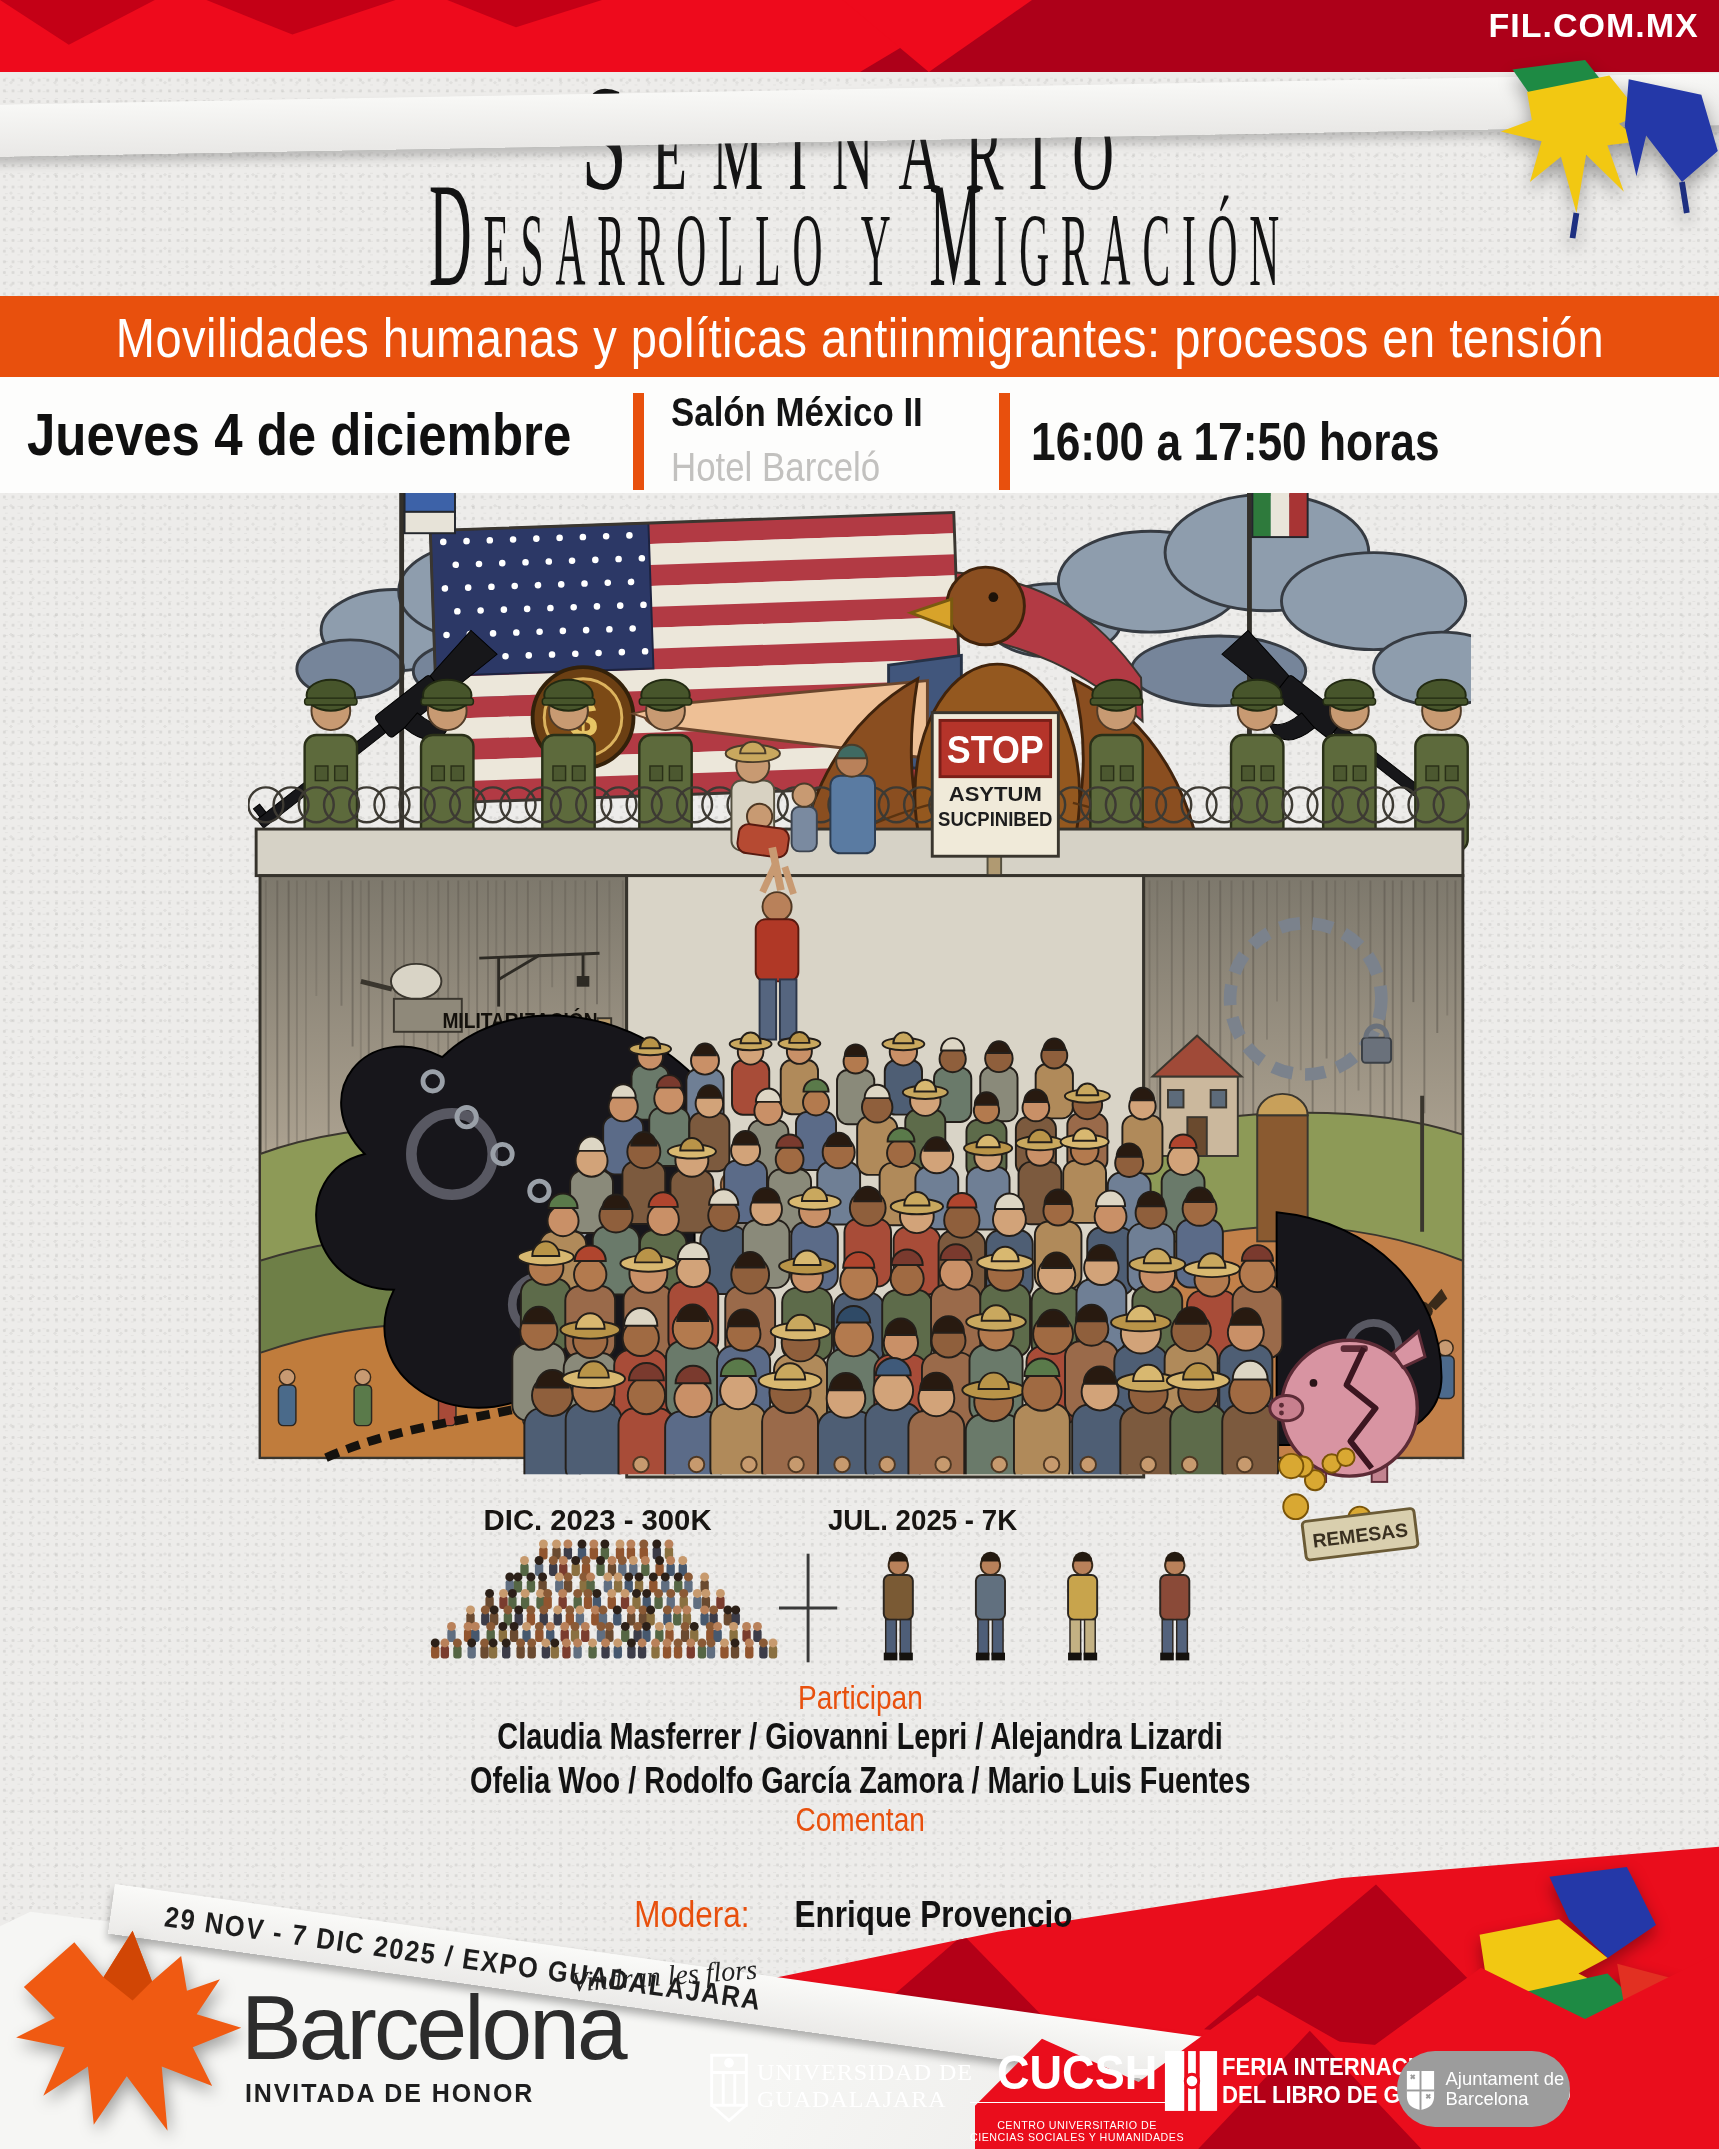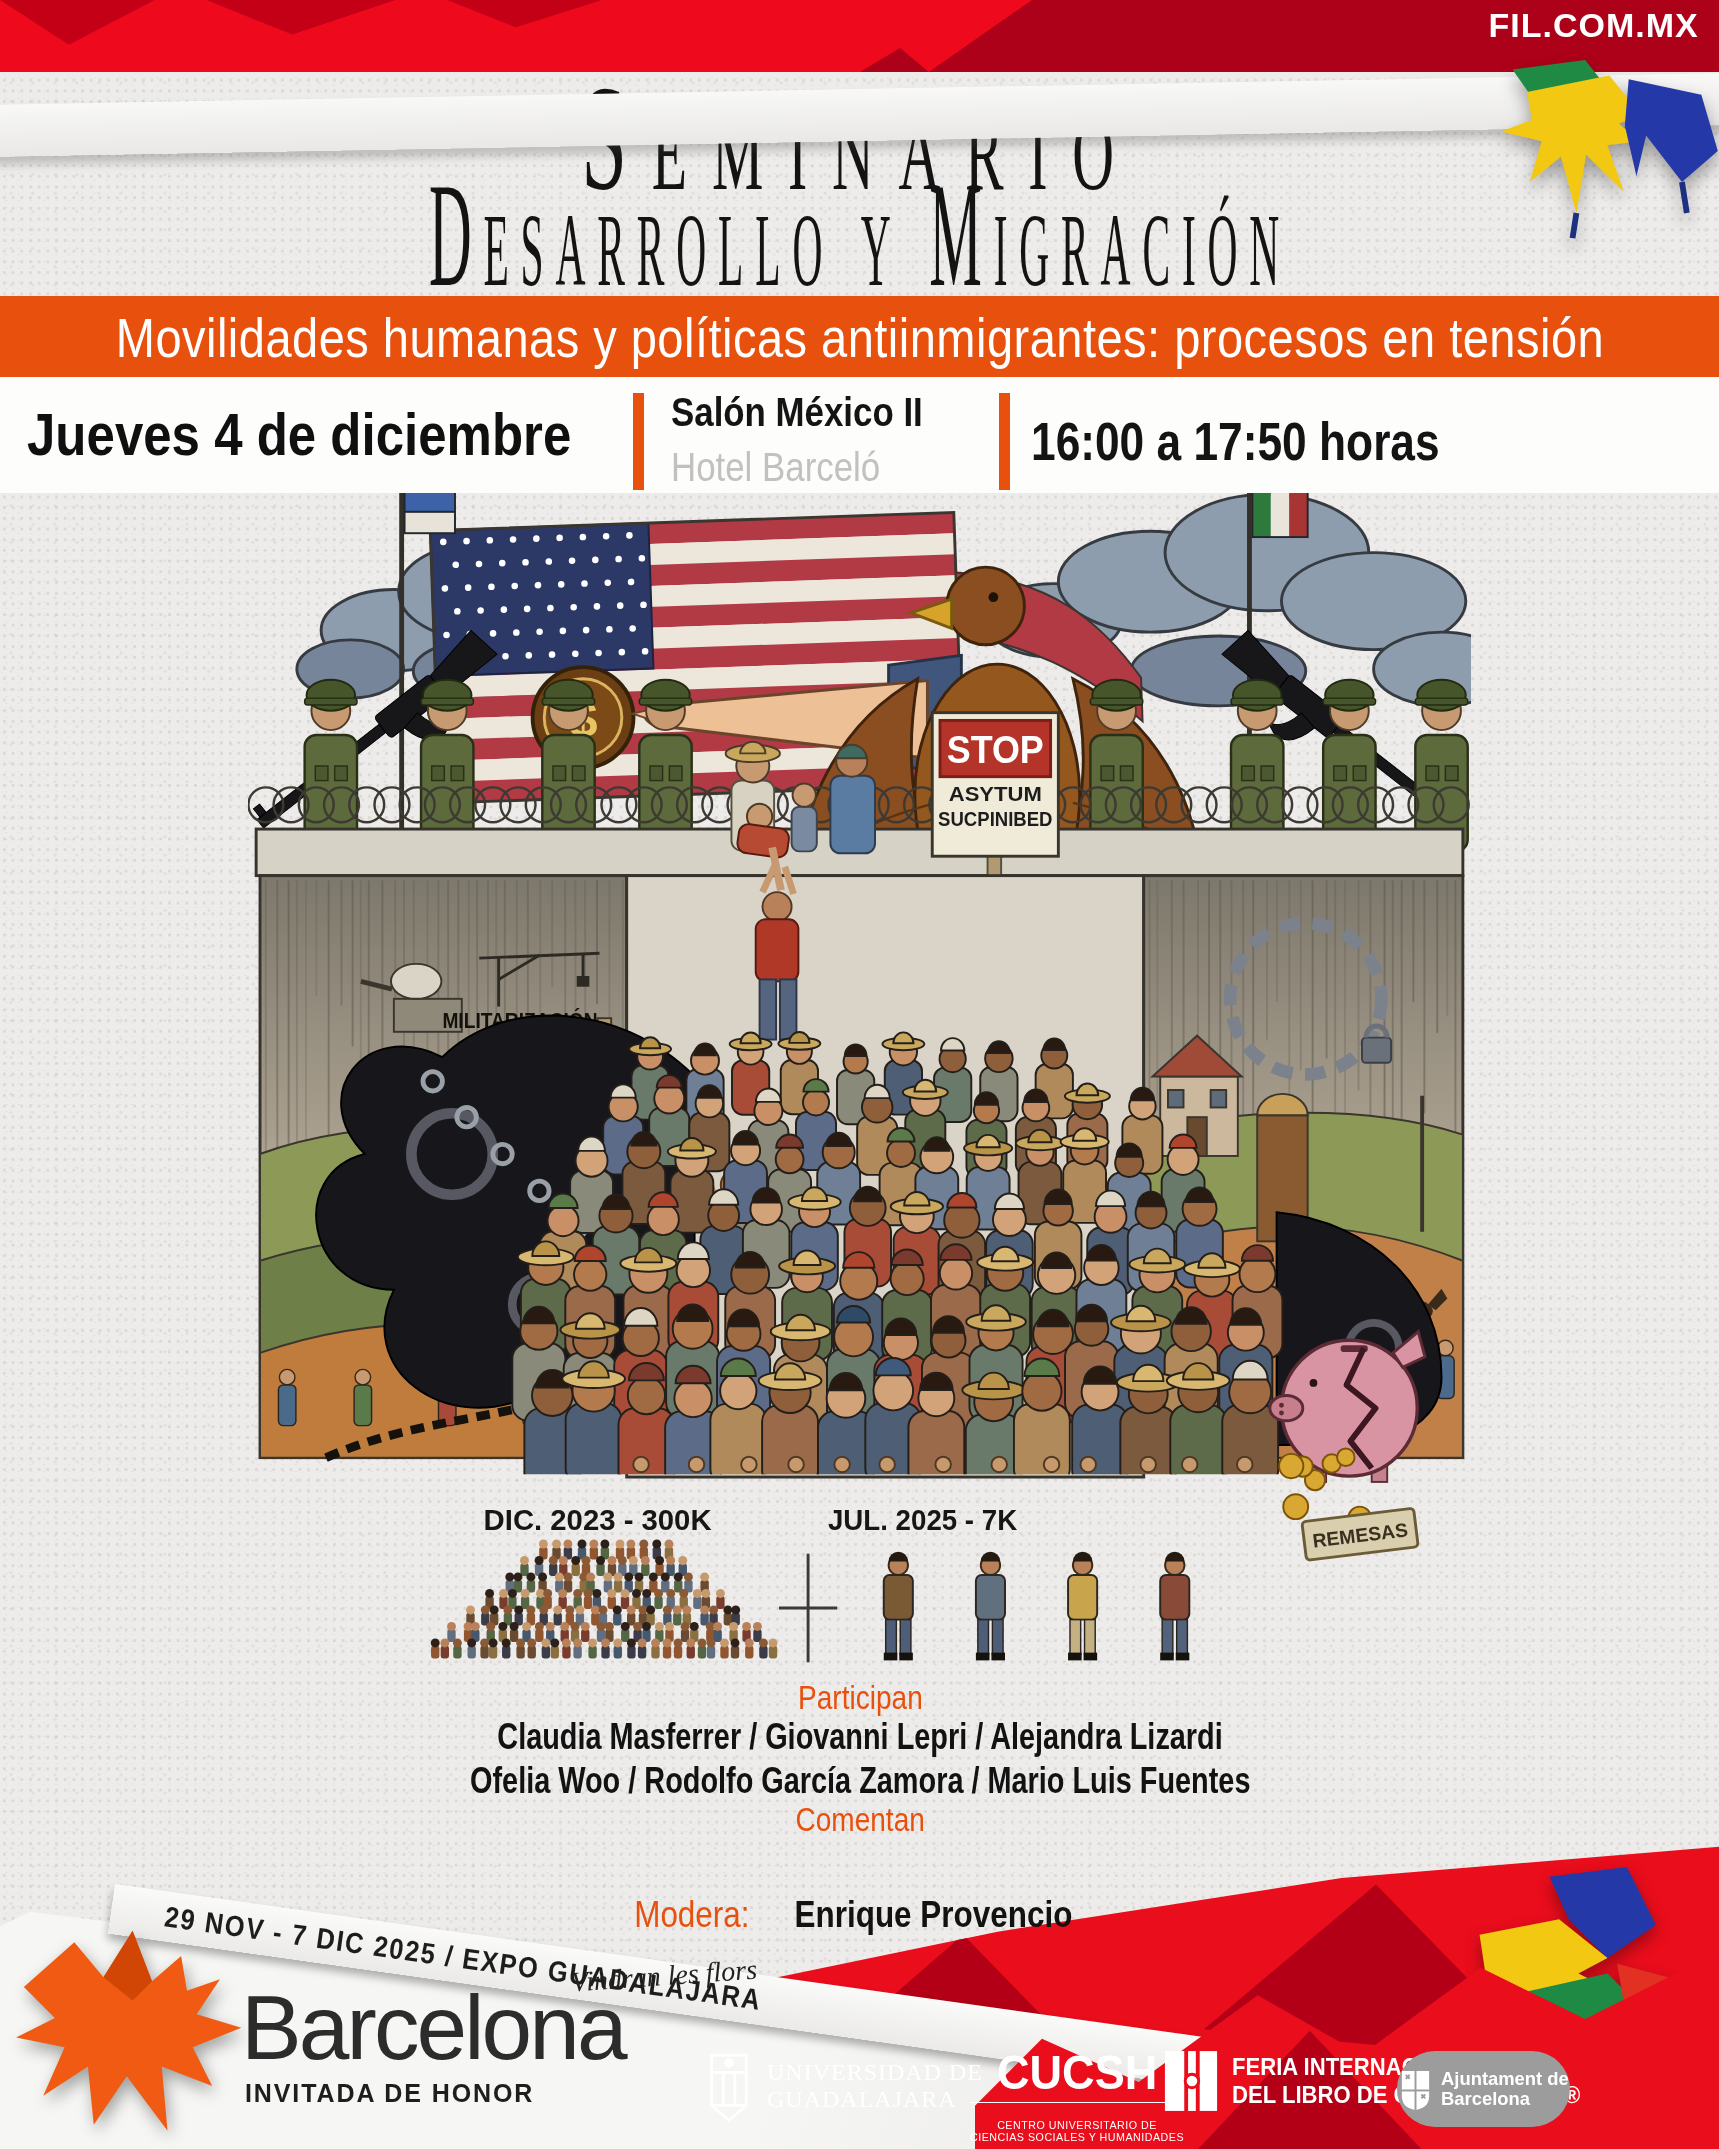--- a/index.html
+++ b/index.html
@@ -80,32 +80,32 @@
     clip-path:polygon(0 88%,16% 76%,35% 57%,58% 31%,78% 14%,100% 4%,100% 100%,0 100%);}
   #red-main .jag{position:absolute;inset:0;background:#b30017;}
   .jagA{clip-path:polygon(20% 100%,30% 48%,42% 100%);}
   .jagB{clip-path:polygon(45% 84%,56% 32%,66% 88%);}
   .jagC{clip-path:polygon(70% 62%,80% 16%,90% 72%);}
   .jagD{clip-path:polygon(2% 100%,8% 74%,14% 100%);}
   #red-overlay{left:975px;top:1952px;width:744px;height:197px;background:#ea0d1c;z-index:4;
     clip-path:polygon(0 78%,9% 44%,22% 66%,38% 22%,52% 52%,68% 8%,82% 34%,100% 0,100% 100%,0 100%);}
   #red-overlay .jag{position:absolute;inset:0;background:#b30017;clip-path:polygon(30% 100%,45% 40%,60% 100%);}
   
-  .logo{z-index:6;color:#fff;display:flex;align-items:center;gap:13px;}
+  .logo{z-index:6;color:#fff;display:flex;align-items:center;gap:3px;}
   #logo-udeg{left:704px;top:2049px;}
   #logo-udeg .txt{font-family:"Liberation Serif",serif;font-size:24px;letter-spacing:1px;line-height:27px;}
   #logo-cucsh{left:970px;top:2044px;flex-direction:column;gap:0;align-items:center;}
   #logo-cucsh .big{font-size:49px;font-weight:700;transform:scaleX(.92);}
   #logo-cucsh .sub{font-size:10.7px;font-weight:400;letter-spacing:0.5px;line-height:12.6px;text-align:center;
     border-top:1px solid #fff;padding-top:16px;margin-top:1.9px;}
   #logo-fil{left:1163px;top:2049px;}
   #logo-fil .txt{font-size:24px;font-weight:700;line-height:28px;transform:scaleX(.92);transform-origin:left center;white-space:nowrap;}
   #logo-aj{left:1397px;top:2051px;width:173px;height:76px;background:#9c9c9c;border-radius:39px;
     justify-content:center;gap:7.8px;}
-  #logo-aj .txt{font-size:18.4px;font-weight:700;line-height:20.4px;color:#fff;}
+  #logo-aj .txt{font-size:18.4px;font-weight:400;line-height:20.4px;color:#fff;}
   svg text{font-family:"Liberation Sans",sans-serif;}
 </style>
 </head>
 <body>
 
 <div id="poster">
 
   <div id="topbanner" class="abs">
     <div class="layer tb-base"></div>
     <div class="layer tb-darkL1"></div>

